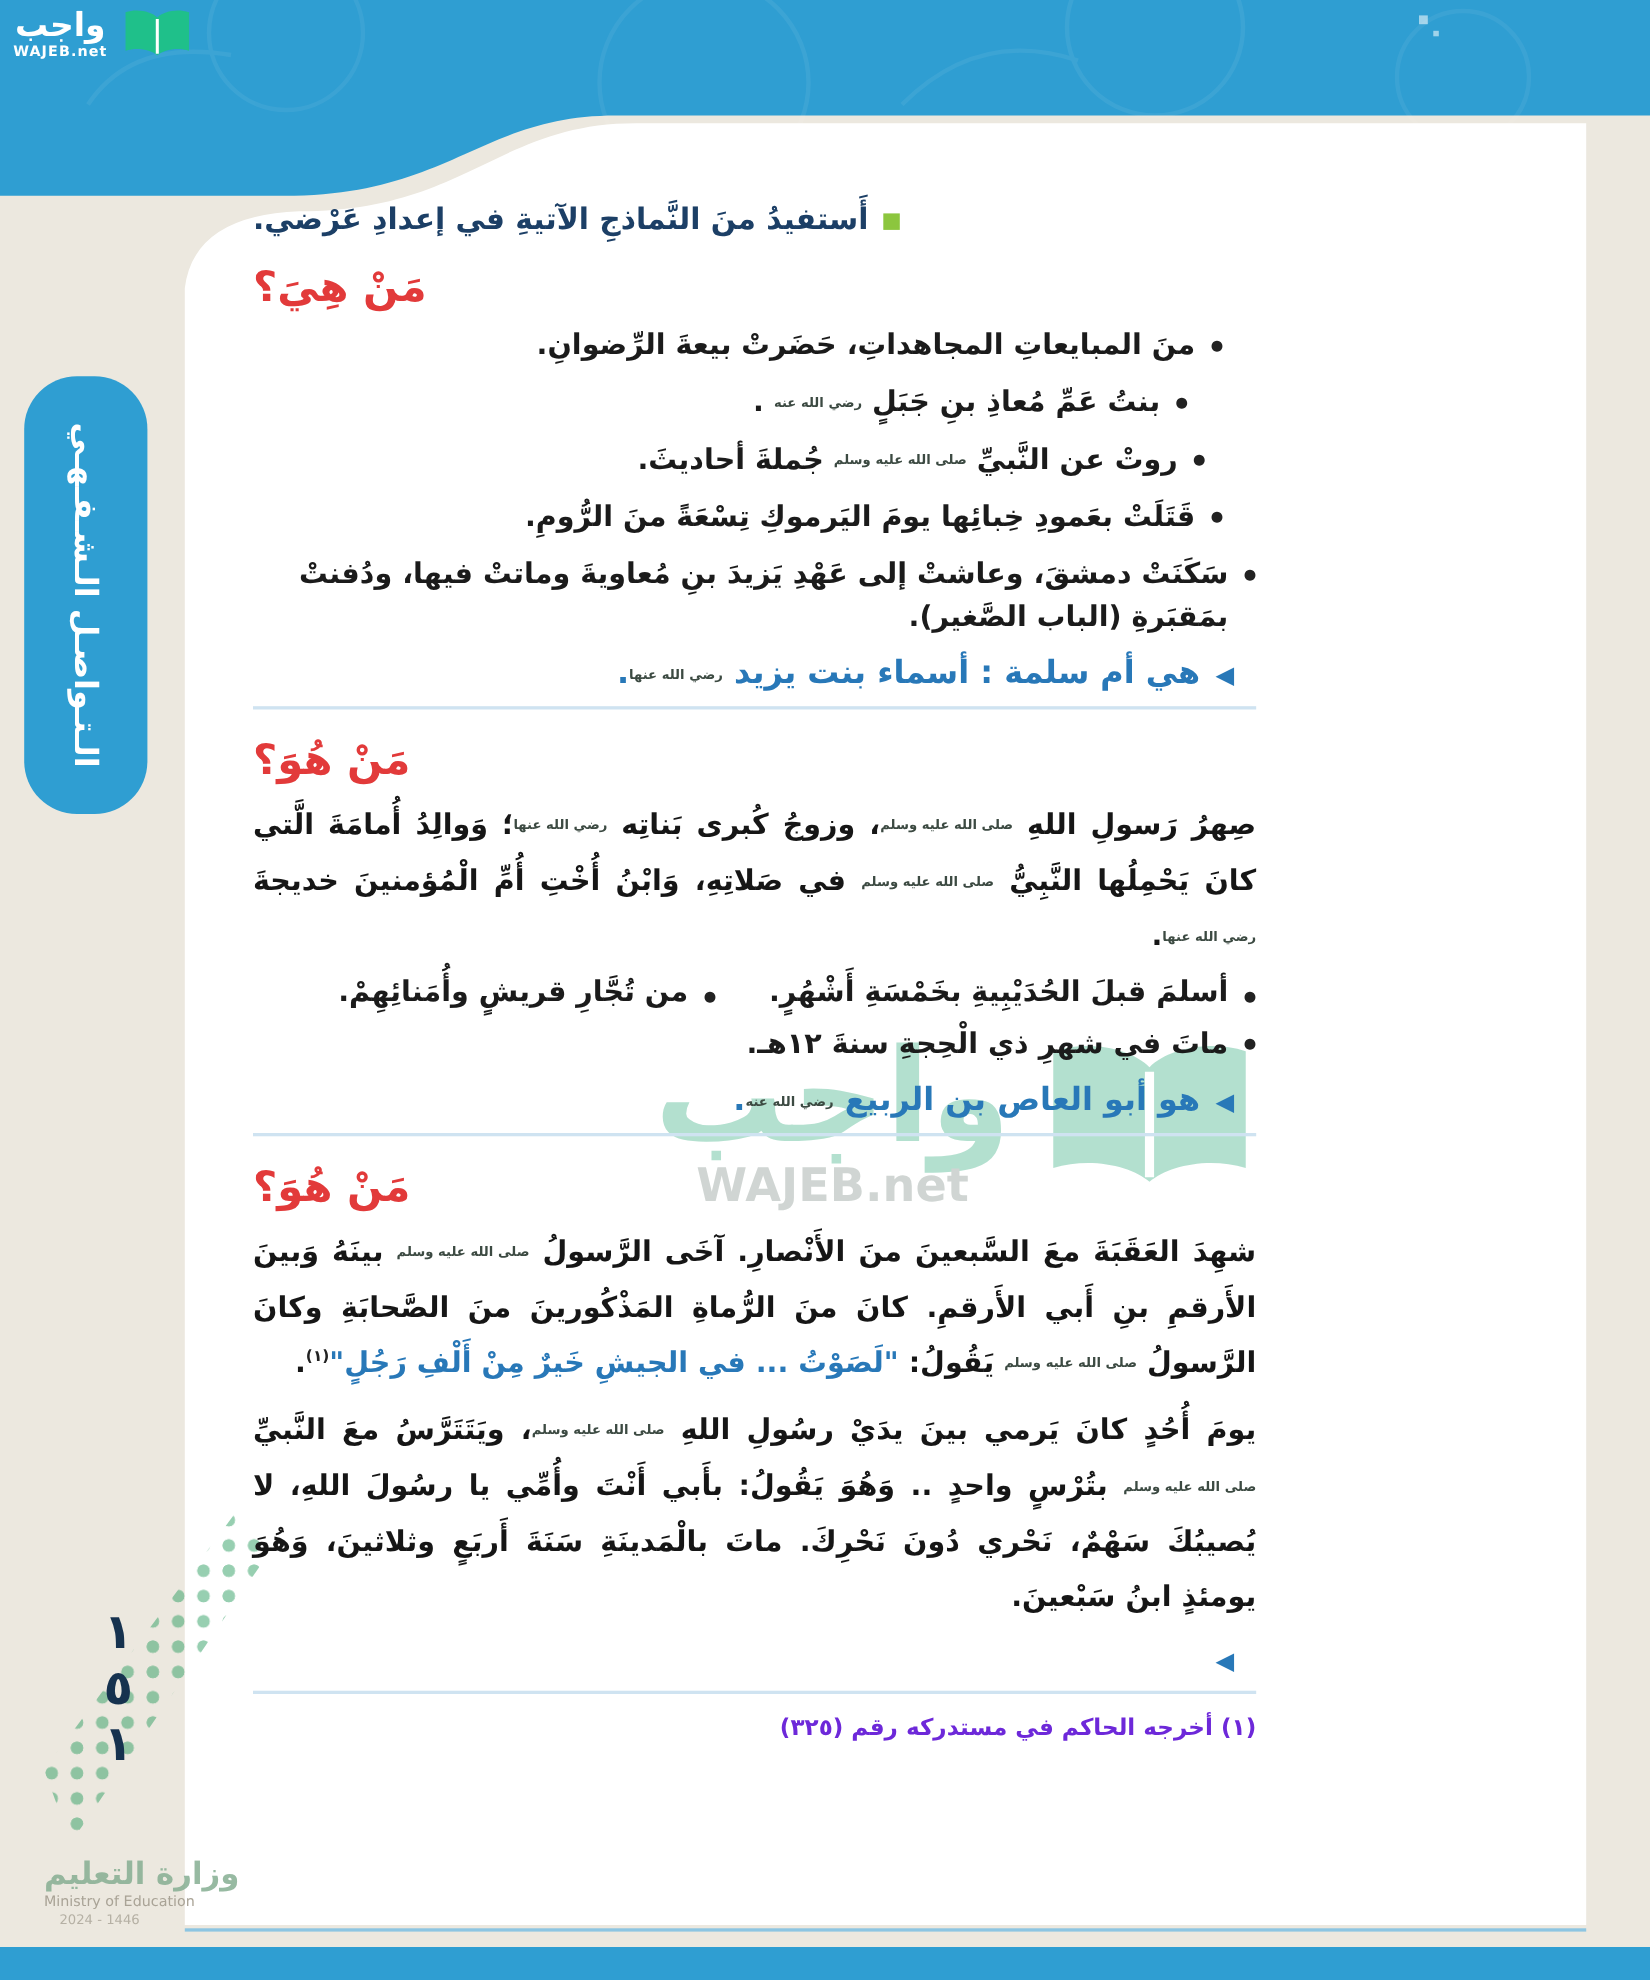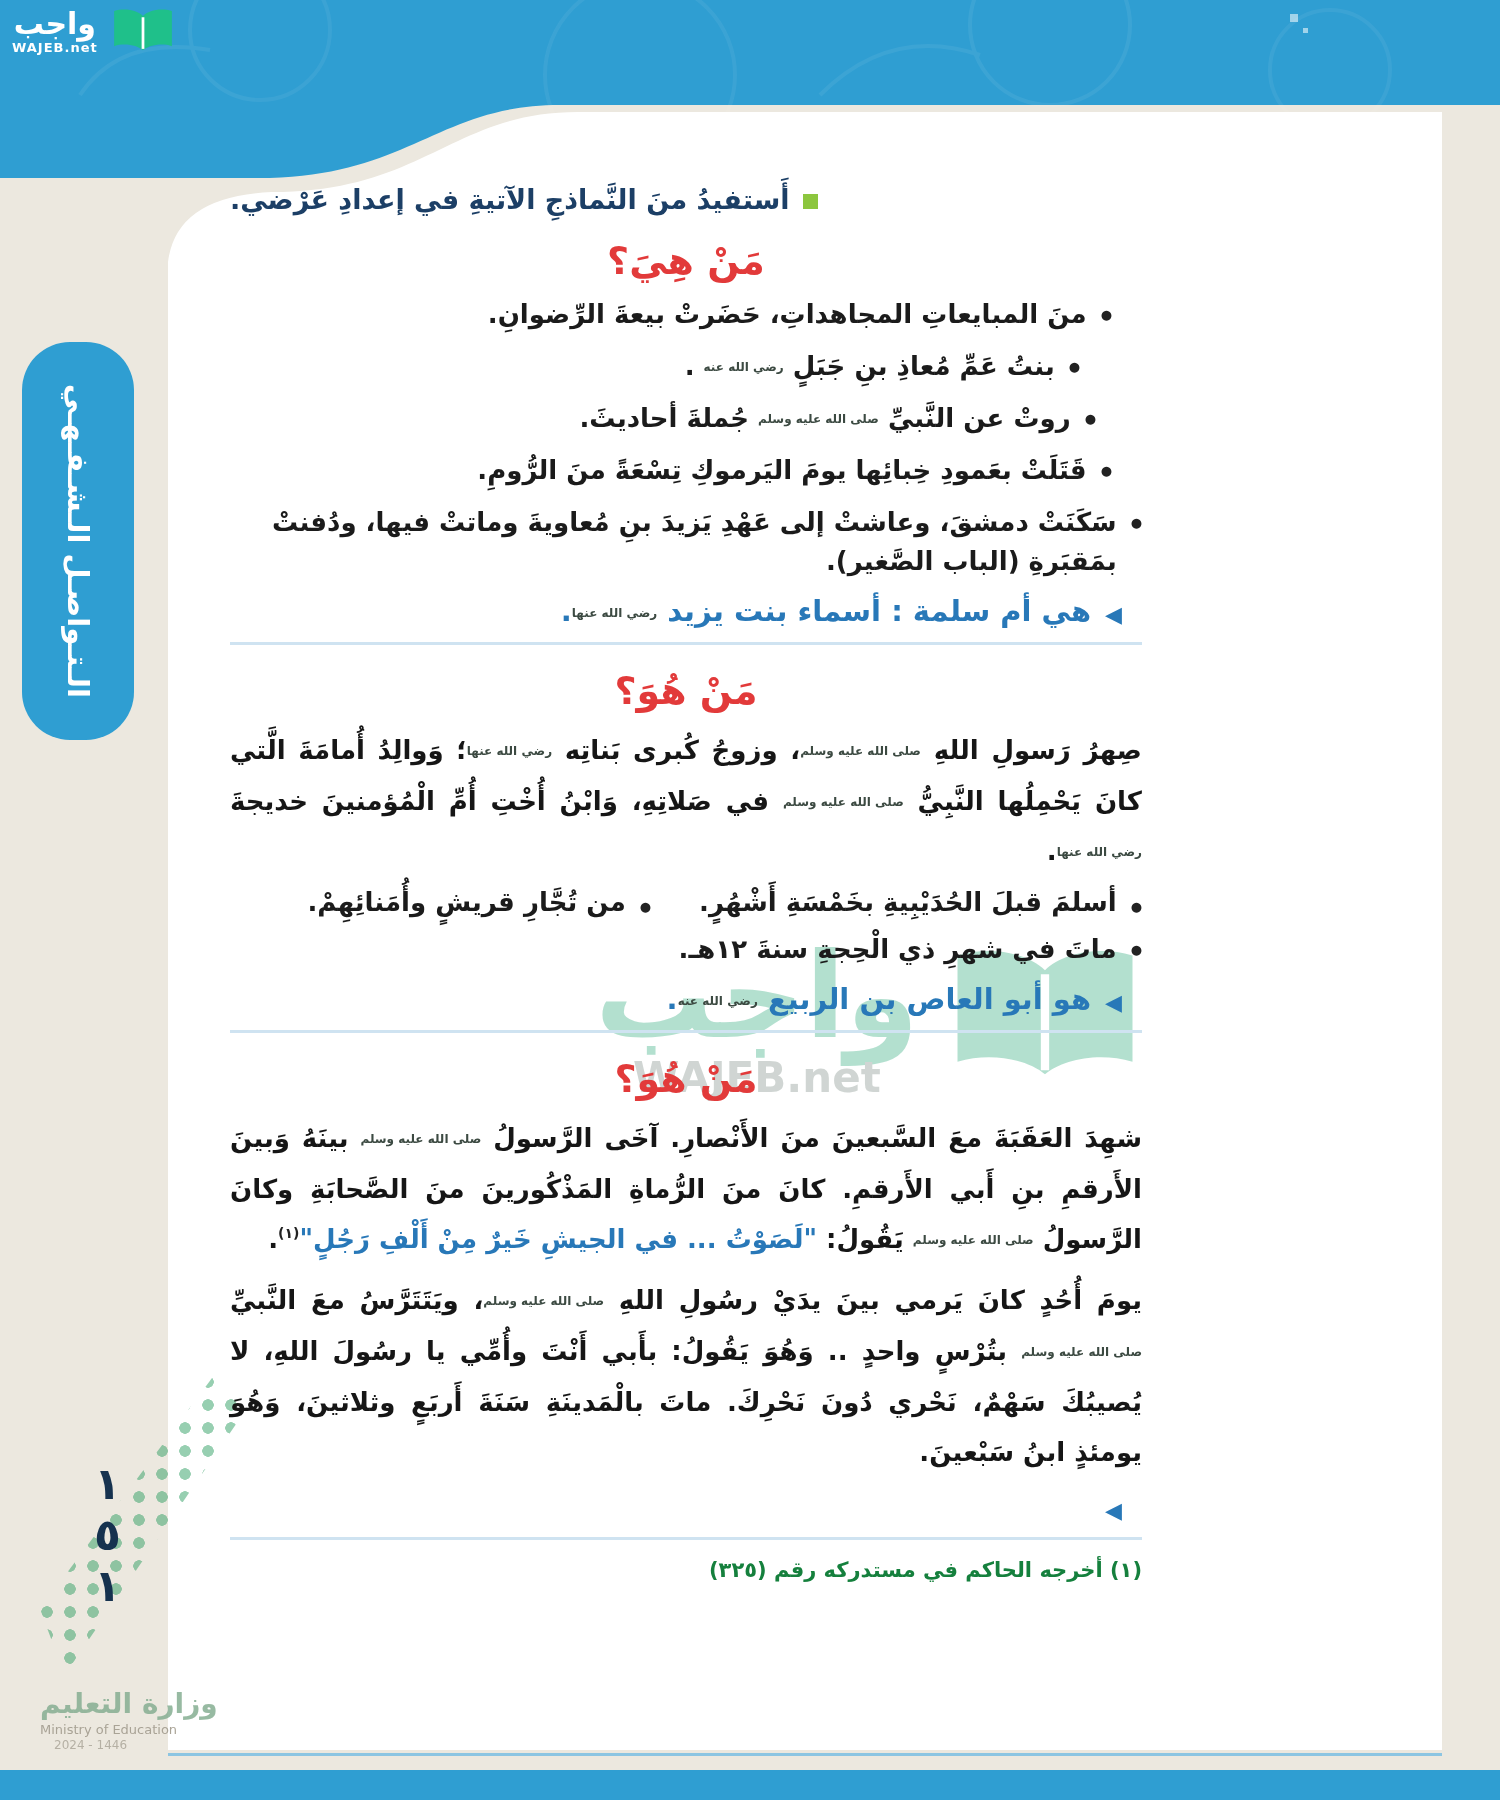--- a/index.html
+++ b/index.html
@@ -38,21 +38,21 @@
   
   .panel-content{
     position:absolute;left:168px;top:112px;width:1274px;height:1638px;z-index:2;
     box-sizing:border-box;padding:72px 300px 0 62px;
     direction:rtl;color:#1b1b1b;
   }
   .intro{display:flex;gap:14px;align-items:flex-start;font-size:27px;font-weight:800;
     color:var(--c-intro_navy,#1c3f66);margin-bottom:2px;justify-content:flex-end;}
   .gsq{width:15px;height:15px;background:var(--c-green_accent,#8cc63e);margin-top:10px;flex:none;}
 
-  .qhead{margin:24px 0 12px;text-align:center;font-size:38px;font-weight:800;
+  .qhead{margin:24px 0 12px;text-align:left;font-size:38px;font-weight:800;
     color:var(--c-heading_red,#e23a3a);}
 
   .blist{list-style:none;margin:4px 0 2px;padding:0;}
   .blist li{display:flex;gap:14px;align-items:flex-start;margin-bottom:13px;
     font-size:26px;font-weight:700;line-height:1.5;}
   .dot{font-size:13px;line-height:1;padding-top:13px;color:#222;flex:none;}
   .ind1{padding-right:30px;} .ind2{padding-right:62px;} .ind3{padding-right:46px;}
   .ind4{padding-right:30px;} .ind5{padding-right:0;}
 
   .para{font-size:26px;font-weight:700;line-height:1.95;margin:4px 0 10px;
@@ -60,21 +60,21 @@
 
   .bullet-row{display:flex;gap:48px;margin-bottom:13px;}
   .bullet-cell{display:flex;gap:14px;align-items:flex-start;font-size:26px;font-weight:700;}
 
   .answer{display:flex;gap:14px;align-items:flex-start;margin:12px 20px 6px 0;
     font-size:29px;font-weight:800;color:var(--c-answer_blue,#2878b8);}
   .tri{font-size:22px;padding-top:8px;flex:none;}
 
   .rule{border-top:3px solid var(--c-rule_blue,#cfe3f1);margin:14px 0 4px;}
 
-  .footnote{font-size:21px;font-weight:700;color:#15803d;margin-top:18px;}
+  .footnote{font-size:21px;font-weight:700;color:#6d28d9;margin-top:18px;}
 
   
   .seg-h{font-size:12px;font-weight:700;color:#3c4a42;white-space:nowrap;
     display:inline-block;vertical-align:4px;line-height:1;text-align:right;}
   .seg-q{color:var(--c-answer_blue,#2878b8);}
   .seg-sup{font-size:14px;vertical-align:super;color:#222;}
 
   
   .ministry{position:absolute;left:40px;top:1375px;width:240px;z-index:1;}
   .ministry-dots{

